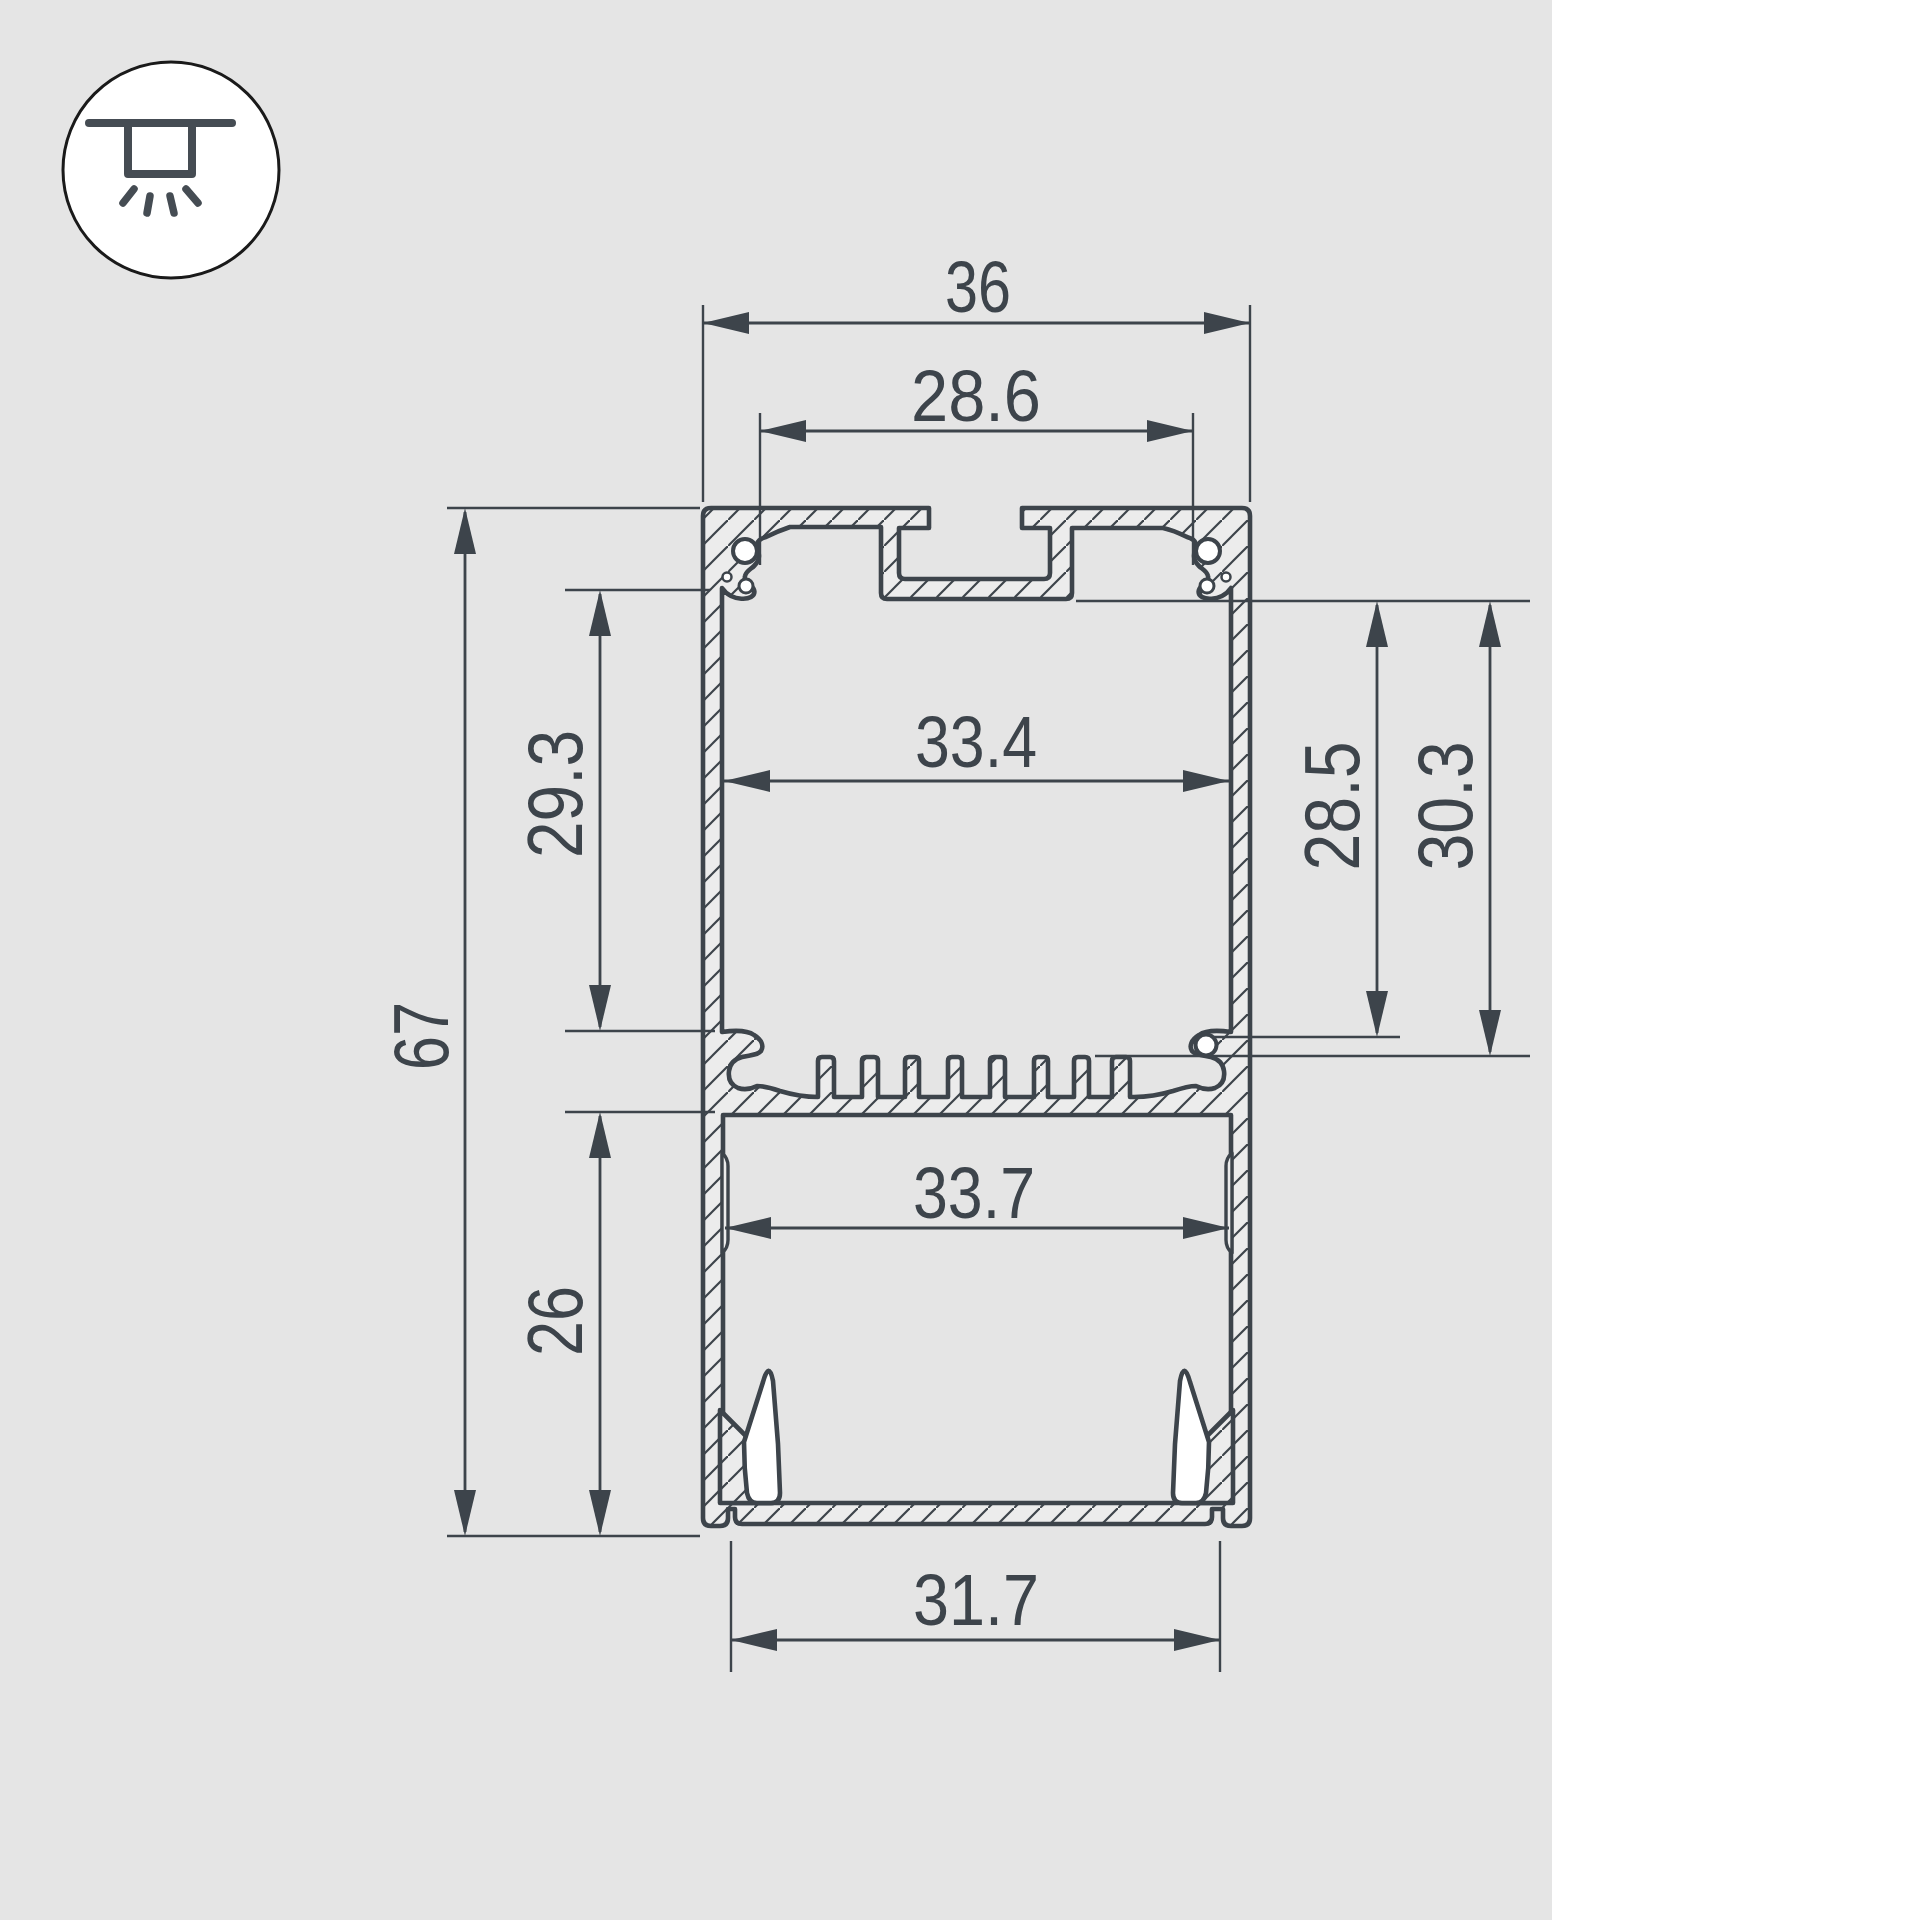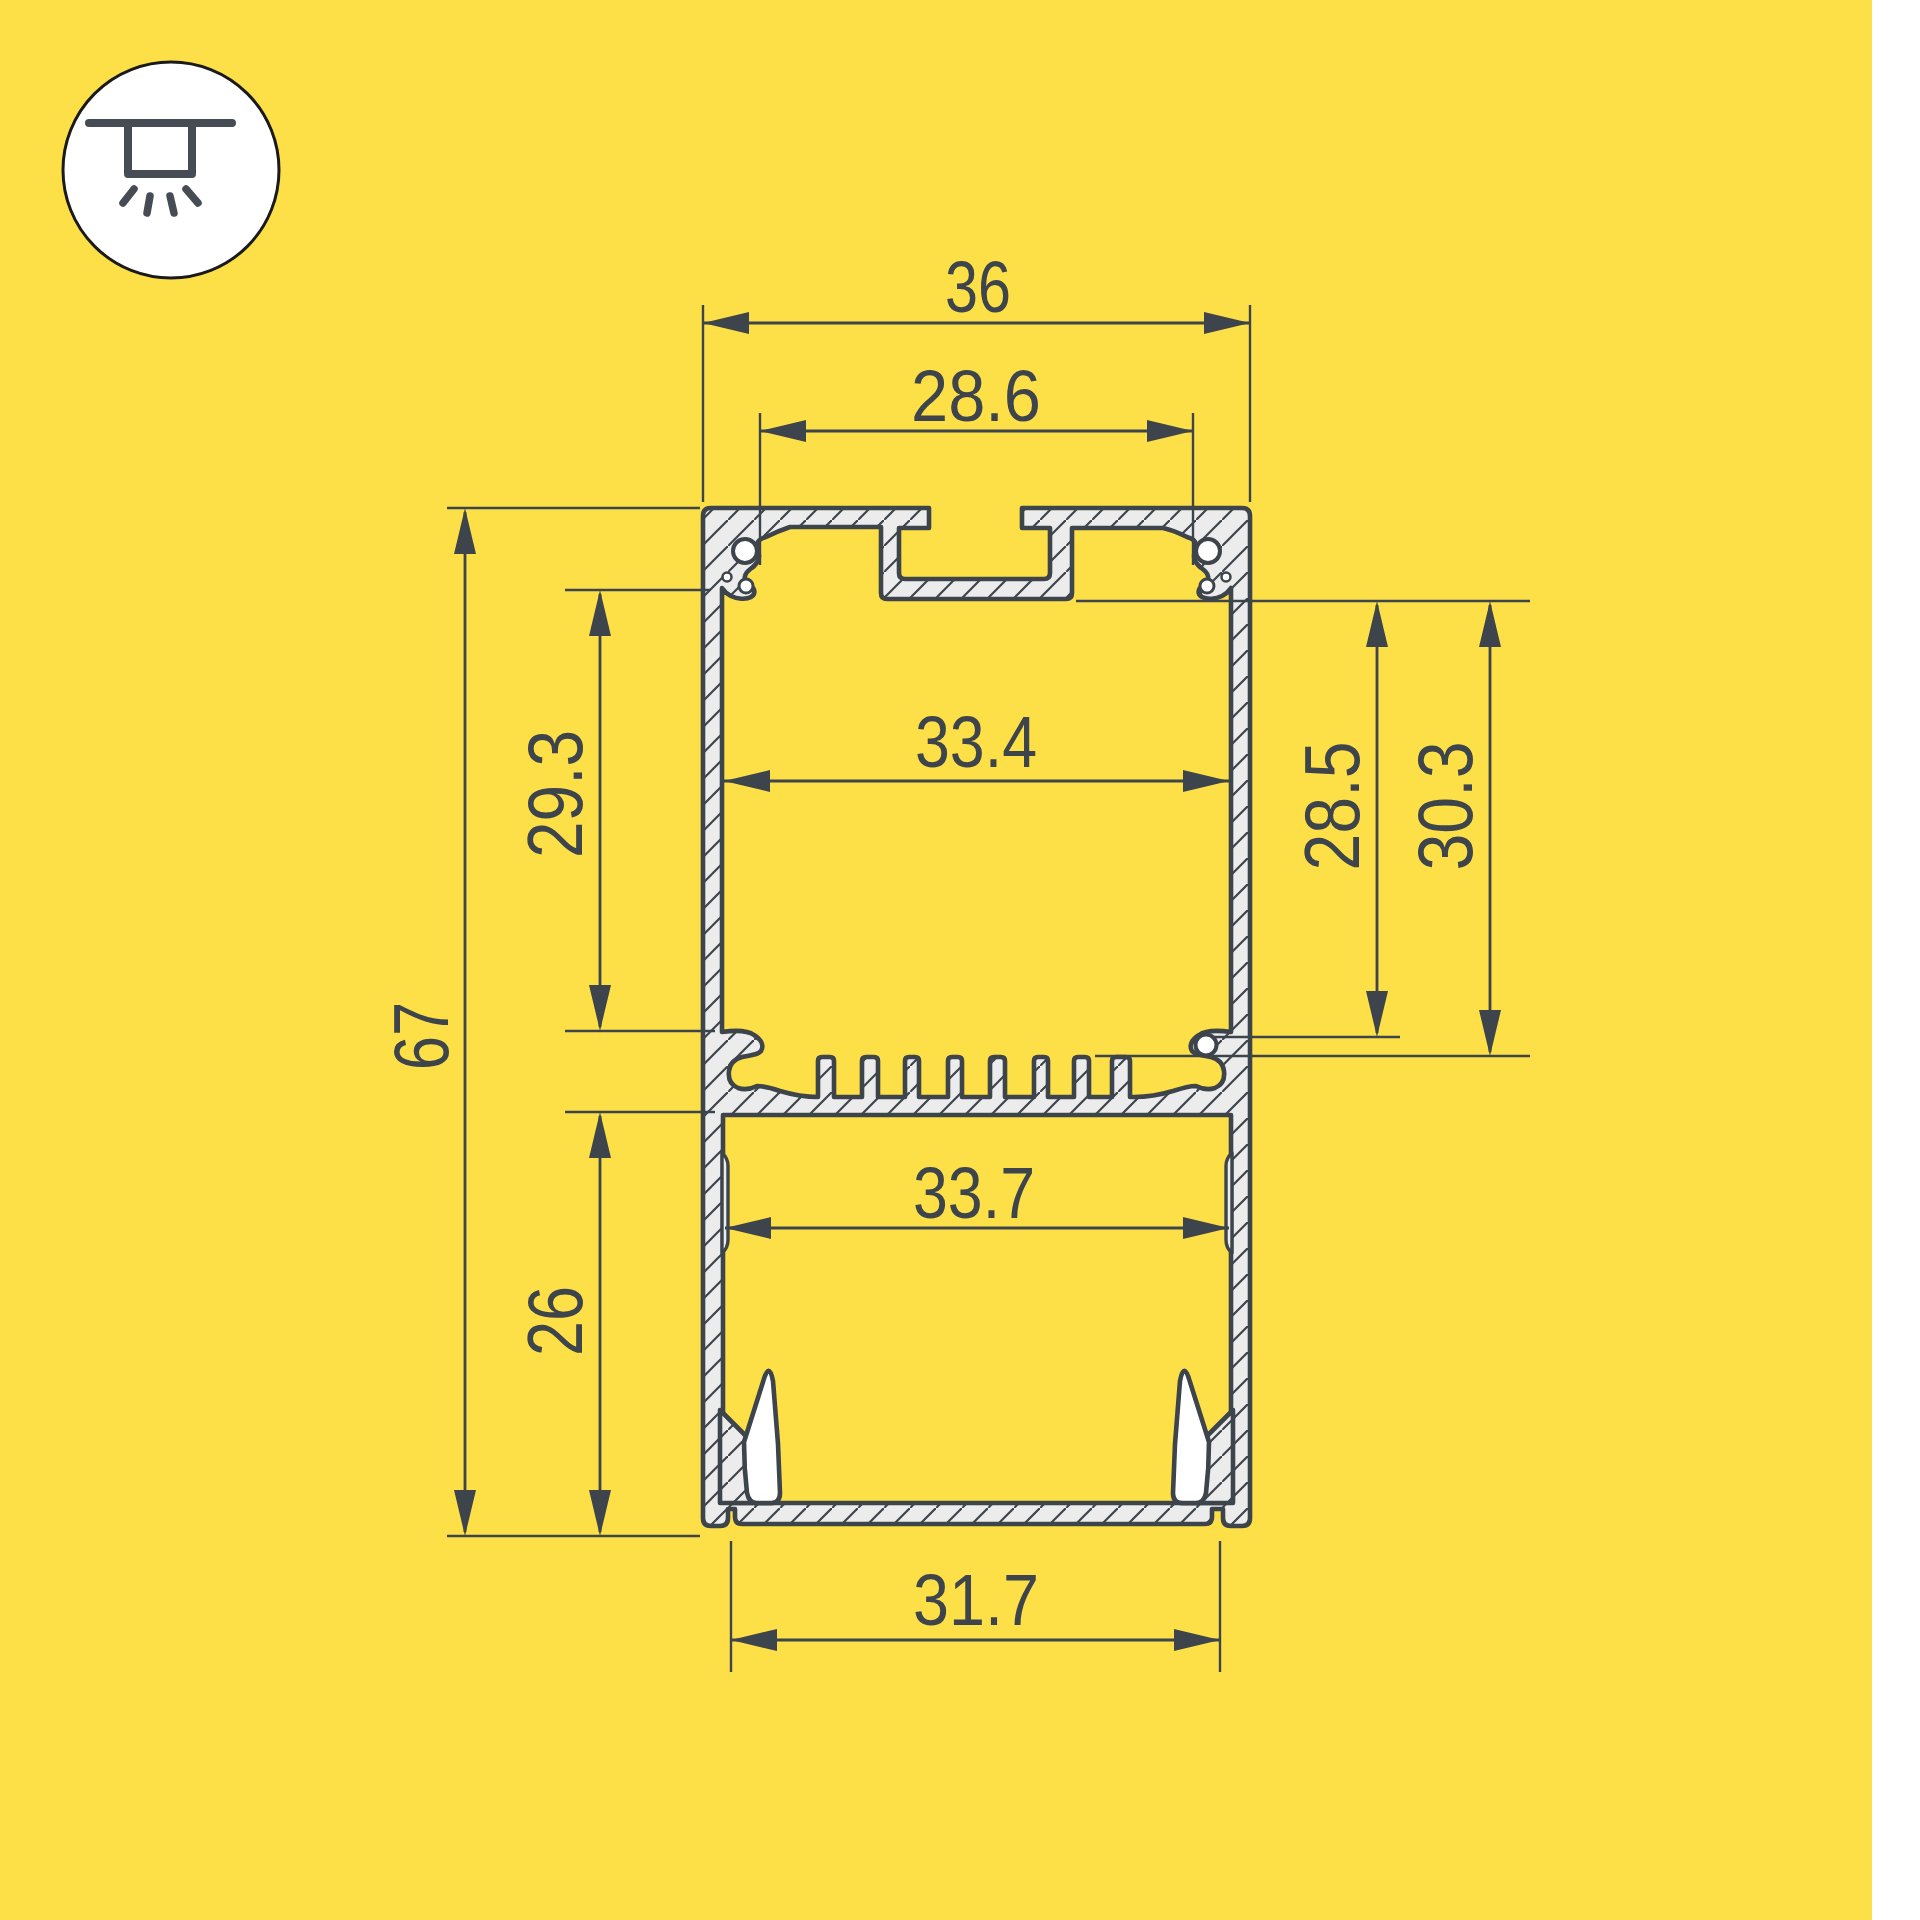--- a/index.html
+++ b/index.html
@@ -1,16 +1,16 @@
 <!DOCTYPE html>
 <html><head>
 <meta charset="utf-8">
 <style>
   html,body{margin:0;padding:0;background:#ffffff;}
-  .wrap{width:1872px;height:1920px;position:relative;background:#fde047;}
+  .wrap{width:1552px;height:1920px;position:relative;background:#e5e5e5;}
   text{font-family:"Liberation Sans", sans-serif; fill:#3d444b;}
 </style>
 </head>
 <body>
 <div class="wrap">
 <svg width="1920" height="1920" viewBox="0 0 1920 1920" xmlns="http://www.w3.org/2000/svg">
 <defs>
   <pattern id="h" width="26" height="26" patternUnits="userSpaceOnUse">
     <rect width="26" height="26" fill="#ececec"></rect>
     <line x1="-3" y1="29" x2="29" y2="-3" stroke="#3d444b" stroke-width="2.2"></line>

